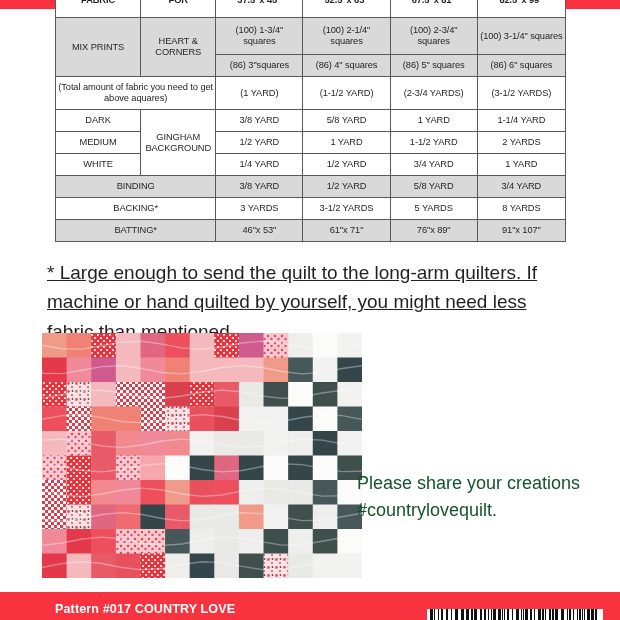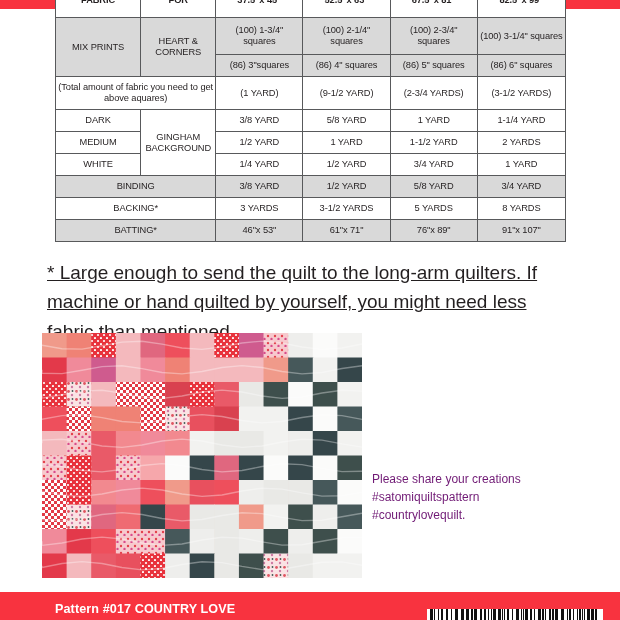--- a/index.html
+++ b/index.html
@@ -56,22 +56,22 @@
     overflow:hidden;background:#f0a8a8;
   }
   #quilt-photo svg{display:block;width:320px;height:245px;}
 
   
   #info-a{
     position:absolute;left:375px;top:360px;width:230px;
     font-size:12.4px;line-height:1.52;color:#231f20;
   }
   #info-b{
-    position:absolute;left:372px;top:470px;width:230px;
-    font-size:12px;line-height:1.52;color:#701a75;
+    position:absolute;left:357px;top:470px;width:230px;
+    font-size:18px;line-height:1.52;color:#14532d;
   }
 
   
   #bottom-band{
     position:absolute;left:0;bottom:0;width:620px;height:28px;
     background:#f8333f;
   }
   #pattern-title{
     position:absolute;left:55px;bottom:4px;
     font-size:12.6px;font-weight:bold;color:#ffffff;letter-spacing:0.1px;text-align:center;
@@ -121,21 +121,21 @@
       <tr>
         <td class="shade" style="height:17px">(86) 3"squares</td>
         <td class="shade">(86) 4" squares</td>
         <td class="shade">(86) 5" squares</td>
         <td class="shade">(86) 6" squares</td>
       </tr>
 
       <tr>
         <td class="white lbl" colspan="2" style="height:28px">(Total amount of fabric you need to get above aquares)</td>
         <td class="white">(1 YARD)</td>
-        <td class="white">(9-1/2 YARD)</td>
+        <td class="white">(1-1/2 YARD)</td>
         <td class="white">(2-3/4 YARDS)</td>
         <td class="white">(3-1/2 YARDS)</td>
       </tr>
 
       <tr>
         <td class="white lbl" style="height:17px">DARK</td>
         <td class="white lbl" rowspan="3">GINGHAM BACKGROUND</td>
         <td class="white">3/8 YARD</td>
         <td class="white">5/8 YARD</td>
         <td class="white">1 YARD</td>
@@ -360,21 +360,20 @@
         <path d="M0 232.8 L0 234.5 L20 230.5 L40 228.6 L60 230.5 L80 234.5 L100 236.9 L120 235.5 L140 231.5 L160 228.7 L180 229.6 L200 233.4 L220 236.6 L240 236.3 L260 232.7 L280 229.2 L300 228.9 L320 232.2"></path>
       </g>
   </svg>
 </div>
 
 <div id="info-a">
 </div>
 
 <div id="info-b">
   <div>Please share your creations</div>
-  <div>#satomiquiltspattern</div>
   <div>#countrylovequilt.</div>
 </div>
 
 <div id="bottom-band"></div>
 <div id="pattern-title">Pattern #017 COUNTRY LOVE</div>
 <div id="barcode">
   <svg id="barcode-svg" width="176" height="11" aria-hidden="true">
       <rect x="3" y="0" width="3" height="11" fill="#111111"></rect>
       <rect x="7" y="0" width="1" height="11" fill="#111111"></rect>
       <rect x="11" y="0" width="1" height="11" fill="#111111"></rect>

